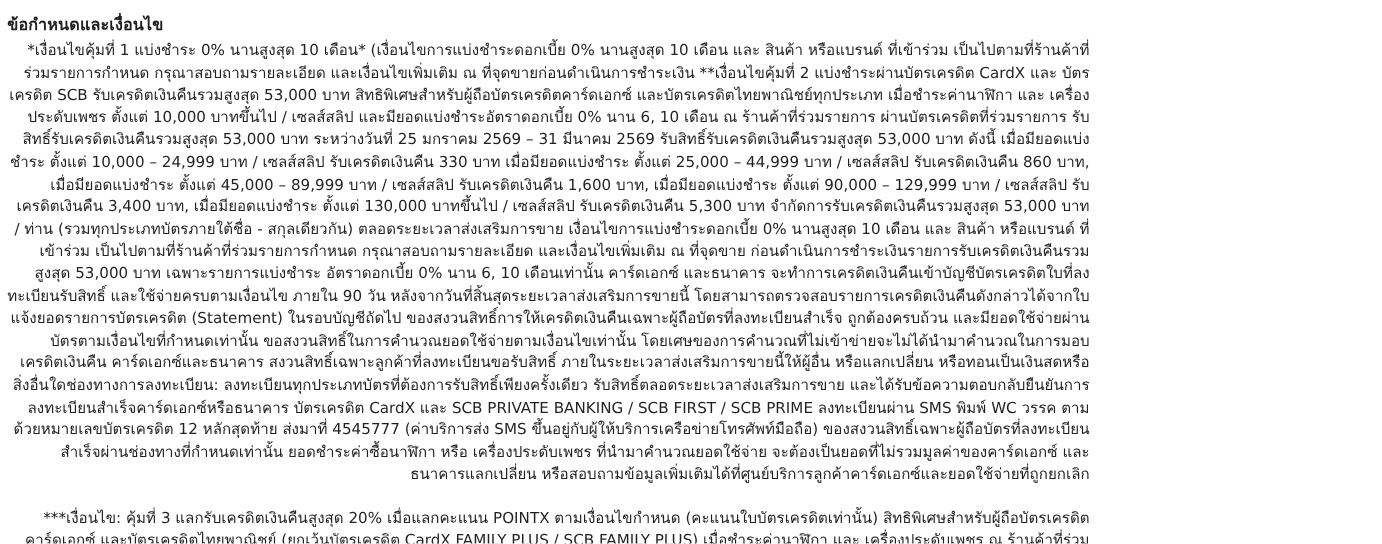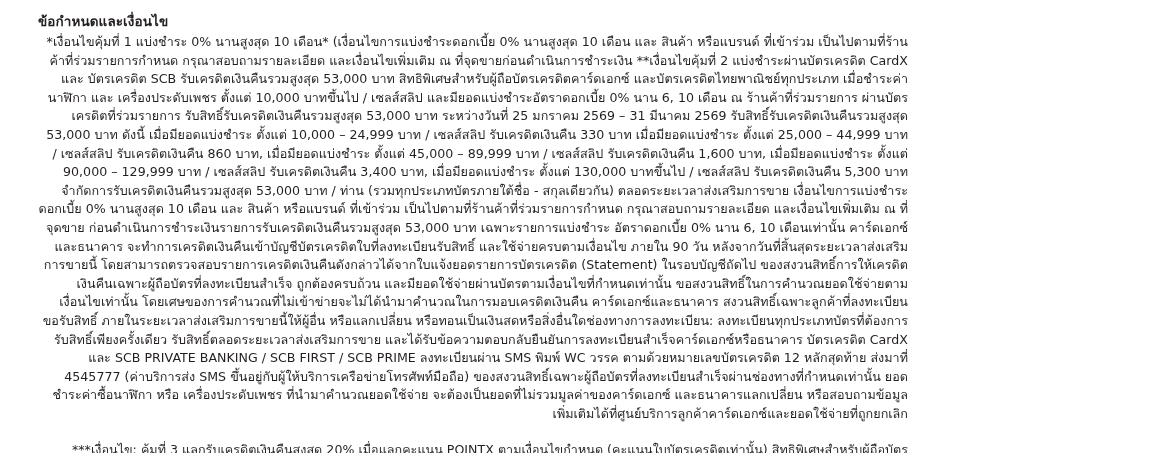--- a/index.html
+++ b/index.html
@@ -12,21 +12,21 @@
     width: 1152px;
     height: 453px;
     font-family: "DejaVu Sans", "Liberation Sans", sans-serif;
     color: #231f20;
     overflow: hidden;
   }
   .page {
     width: 932px;
     height: 453px;
     box-sizing: border-box;
-    padding: 12px 24px 0 38px;
+    padding: 12px 24px 0 6px;
     position: relative;
   }
   .doc-title {
     font-size: 13.5px;
     font-weight: bold;
     line-height: 18px;
     margin: 0 0 3px 0;
     letter-spacing: 0.1px;
   }
   .terms-body {

